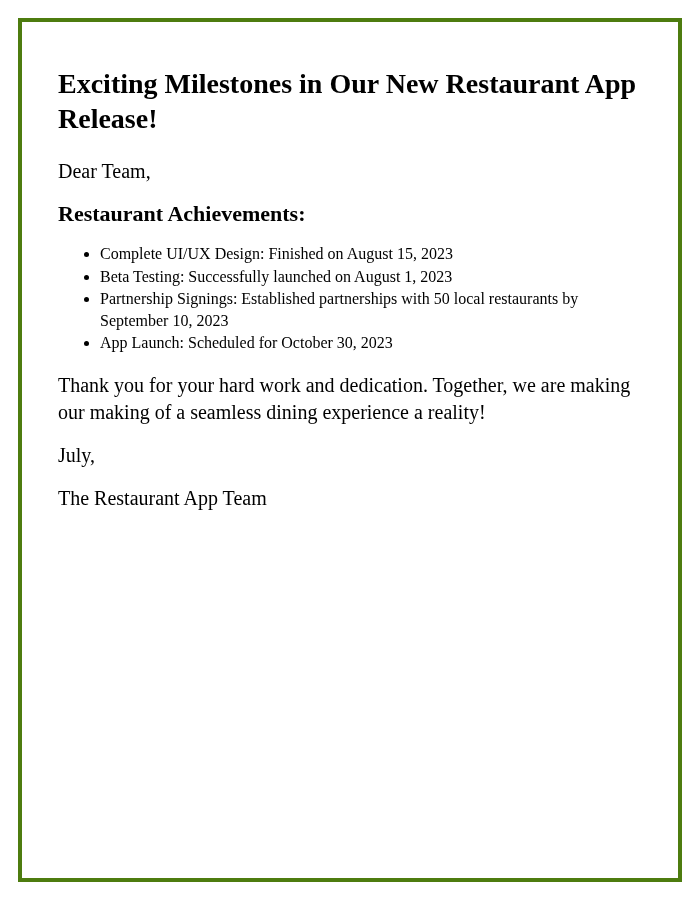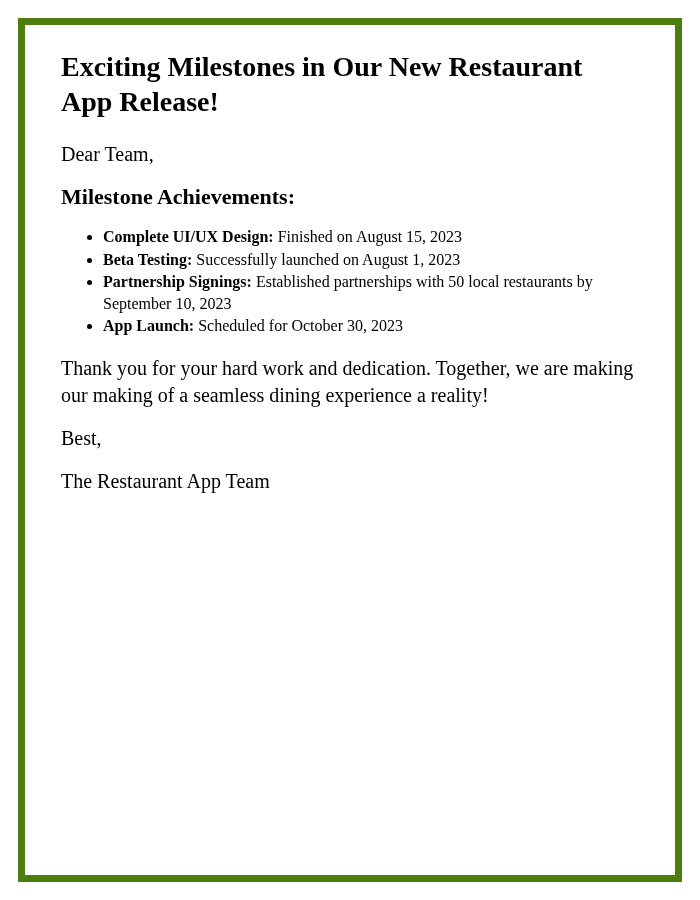--- a/index.html
+++ b/index.html
@@ -8,24 +8,24 @@
       box-sizing: border-box;
     }
     body {
       font-family: "Times New Roman", Times, serif;
       background: #fff;
       width: 700px;
       height: 900px;
       padding: 18px;
     }
     .document {
-      border: 7px solid #4d7c0f;
+      border: 4px solid #4d7c0f;
       width: 100%;
       height: 100%;
-      padding: 24px 36px;
+      padding: 44px 36px;
     }
     h1 {
       font-size: 28px;
       font-weight: bold;
       line-height: 1.25;
       margin-bottom: 22px;
     }
     p {
       font-size: 20px;
       line-height: 1.35;
@@ -40,48 +40,48 @@
     ul {
       padding-left: 42px;
       margin-bottom: 18px;
     }
     li {
       font-size: 16px;
       line-height: 1.35;
       margin-bottom: 1px;
     }
     .bold {
-      font-weight: bold;
+      font-weight: normal;
       text-align: right;
     }
   </style>
 </head>
 <body>
 
 <div class="document">
   <h1>Exciting Milestones in Our New Restaurant App Release!</h1>
 
   <p>Dear Team,</p>
 
 
-  <h2>Milestone Achievements:</h2>
+  <h2>Restaurant Achievements:</h2>
 
   <ul>
     <li>
       <span class="bold">Complete UI/UX Design:</span><span> Finished on August 15, 2023</span>
     </li>
     <li>
       <span class="bold">Beta Testing:</span><span> Successfully launched on August 1, 2023</span>
     </li>
     <li>
       <span class="bold">Partnership Signings:</span><span> Established partnerships with 50 local restaurants by September 10, 2023</span>
     </li>
     <li>
       <span class="bold">App Launch:</span><span> Scheduled for October 30, 2023</span>
     </li>
   </ul>
 
   <p>Thank you for your hard work and dedication. Together, we are making our making of a seamless dining experience a reality!</p>
 
-  <p>Best,</p>
+  <p>July,</p>
 
   <p>The Restaurant App Team</p>
 </div>
 
 </body></html>

